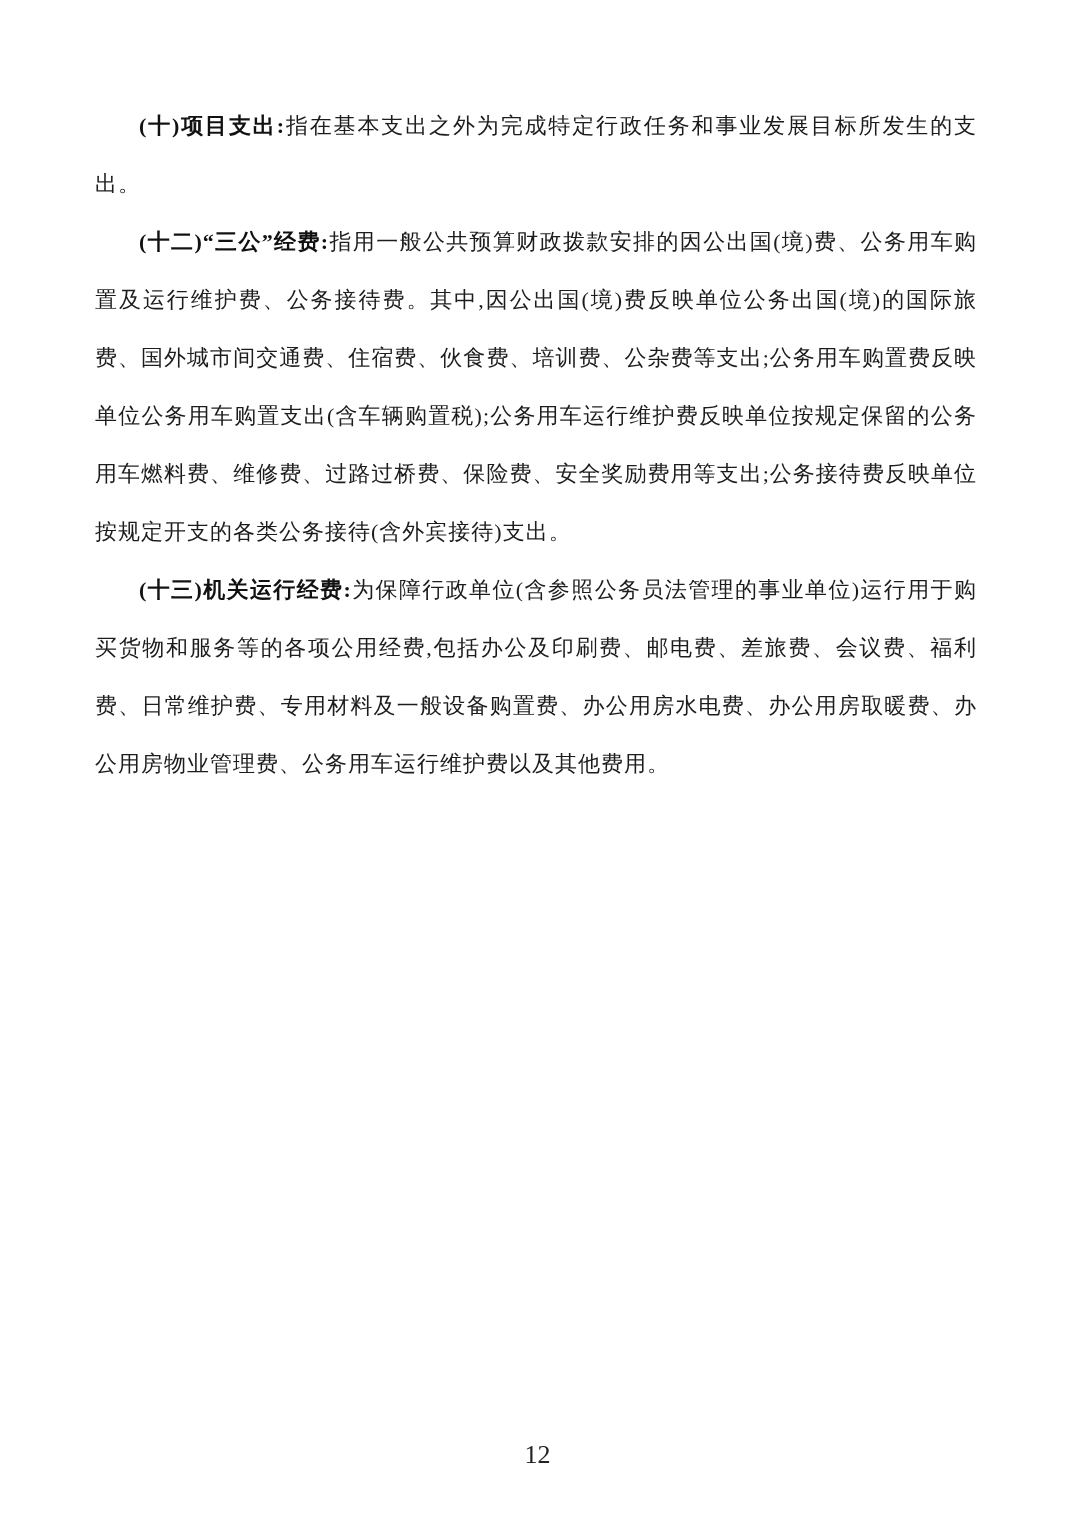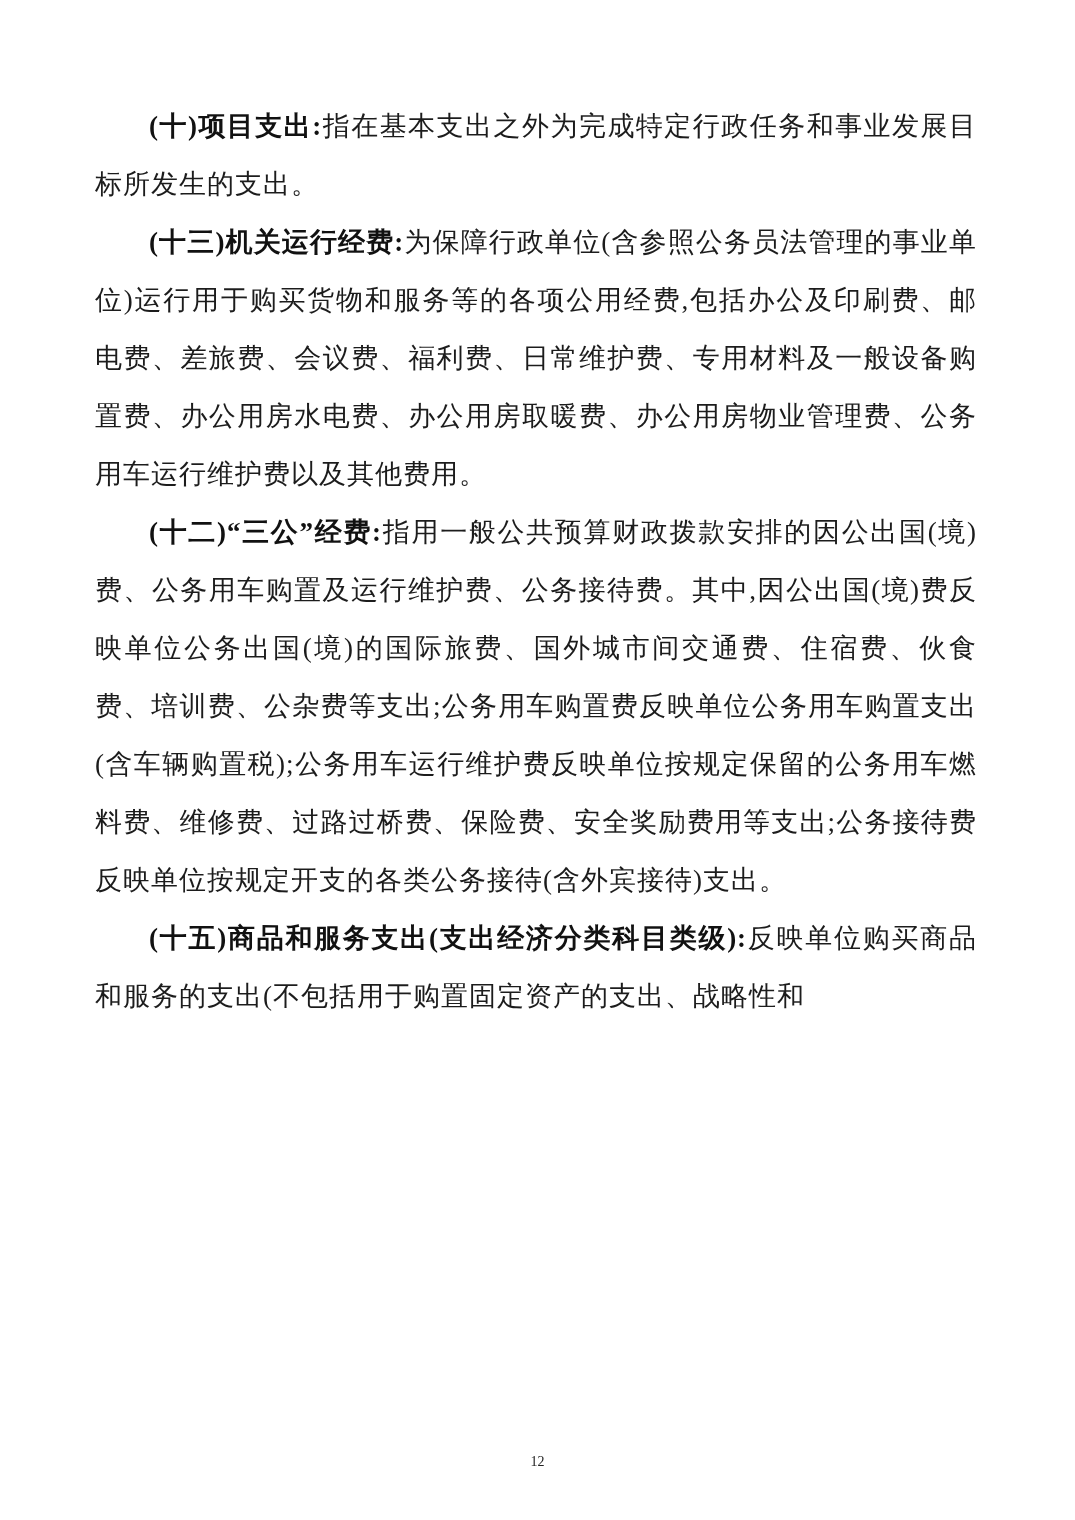--- a/index.html
+++ b/index.html
@@ -19,55 +19,54 @@
     background: #ffffff;
   }
   .content {
     position: absolute;
     left: 95px;
     top: 97px;
     width: 882px;
     color: #1c1c1c;
   }
   p.para {
-    font-size: 27px;
+    font-size: 22px;
     line-height: 58px;
     text-align: justify;
     text-justify: inter-character;
     text-indent: 2em;
     letter-spacing: 1px;
     word-break: break-all;
     color: #1c1c1c;
   }
   p.para .hd {
     font-weight: bold;
     color: #111111;
   }
   .page-number {
     position: absolute;
     left: 0;
     right: 0;
     bottom: 50px;
     text-align: center;
-    font-size: 14px;
+    font-size: 26px;
     color: #222222;
   }
 </style>
 </head>
 <body>
 
 <div class="page">
   <div class="content">
 
     <p class="para"><span class="hd">(十)项目支出:</span><span>指在基本支出之外为完成特定行政任务和事业发展目标所发生的支出。</span></p>
 
 
+    <p class="para"><span class="hd">(十二)“三公”经费:</span><span>指用一般公共预算财政拨款安排的因公出国(境)费、公务用车购置及运行维护费、公务接待费。其中,因公出国(境)费反映单位公务出国(境)的国际旅费、国外城市间交通费、住宿费、伙食费、培训费、公杂费等支出;公务用车购置费反映单位公务用车购置支出(含车辆购置税);公务用车运行维护费反映单位按规定保留的公务用车燃料费、维修费、过路过桥费、保险费、安全奖励费用等支出;公务接待费反映单位按规定开支的各类公务接待(含外宾接待)支出。</span></p>
+
     <p class="para"><span class="hd">(十三)机关运行经费:</span><span>为保障行政单位(含参照公务员法管理的事业单位)运行用于购买货物和服务等的各项公用经费,包括办公及印刷费、邮电费、差旅费、会议费、福利费、日常维护费、专用材料及一般设备购置费、办公用房水电费、办公用房取暖费、办公用房物业管理费、公务用车运行维护费以及其他费用。</span></p>
 
-    <p class="para"><span class="hd">(十二)“三公”经费:</span><span>指用一般公共预算财政拨款安排的因公出国(境)费、公务用车购置及运行维护费、公务接待费。其中,因公出国(境)费反映单位公务出国(境)的国际旅费、国外城市间交通费、住宿费、伙食费、培训费、公杂费等支出;公务用车购置费反映单位公务用车购置支出(含车辆购置税);公务用车运行维护费反映单位按规定保留的公务用车燃料费、维修费、过路过桥费、保险费、安全奖励费用等支出;公务接待费反映单位按规定开支的各类公务接待(含外宾接待)支出。</span></p>
 
-
-    <p class="para"><span class="hd">(十五)商品和服务支出(支出经济分类科目类级):</span><span>反映单位购买商品和服务的支出(不包括用于购置固定资产的支出、战略性和</span></p>
 
   </div>
 
   <div class="page-number">12</div>
 </div>
 
 </body></html>

